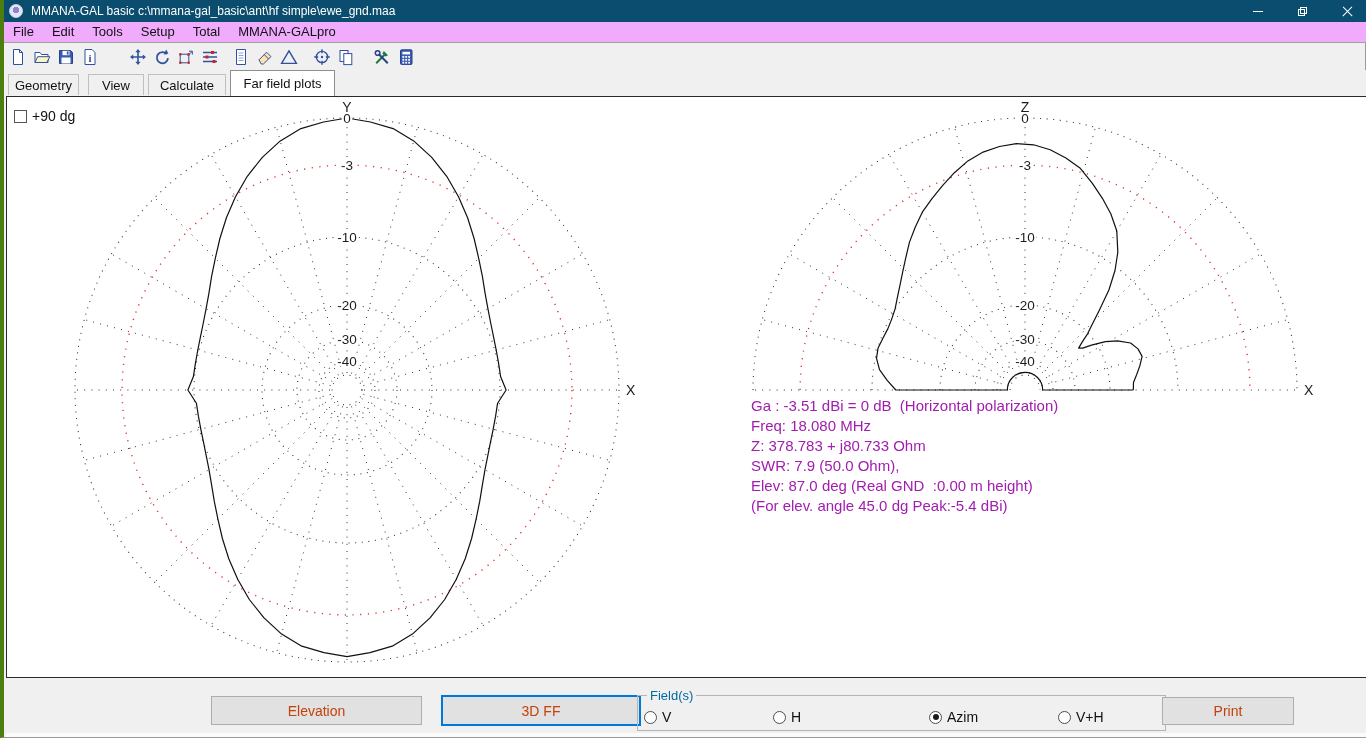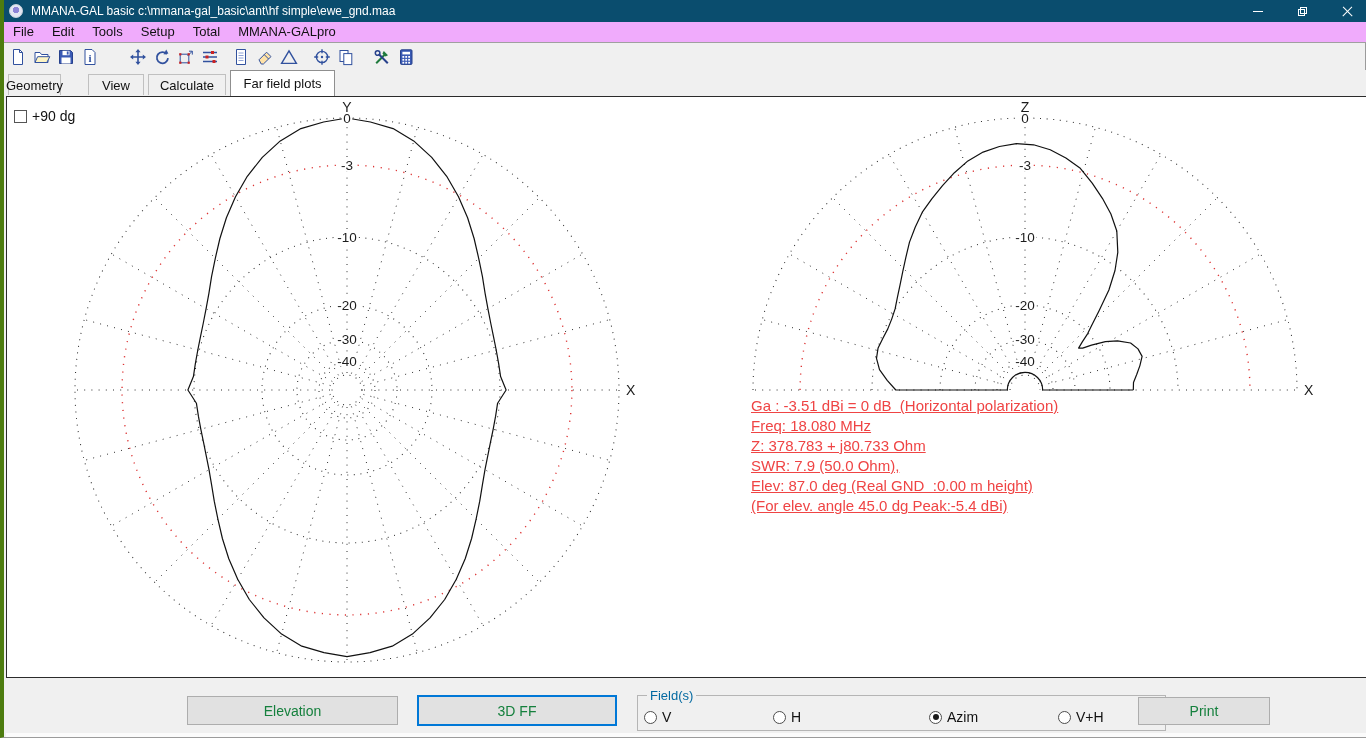--- a/index.html
+++ b/index.html
@@ -36,26 +36,26 @@
   .tab{position:absolute;top:4px;height:21px;box-sizing:border-box;background:#f0f0f0;
     border:1px solid #c0c0c0;border-bottom:none;font-size:13px;color:#111;
     display:flex;align-items:center;justify-content:center;}
   .tab.active{top:0;height:26px;background:#fff;border:1px solid #8f8f8f;border-bottom:none;z-index:2;}
   
   .plotpanel{position:absolute;left:2px;top:96px;width:1362px;height:582px;box-sizing:border-box;
     background:#fff;border:1px solid #2b2b2b;}
   .plotpanel svg{position:absolute;left:0;top:0;}
   .chk{position:absolute;left:7px;top:11px;display:flex;align-items:center;font-size:14px;color:#111;z-index:3;}
   .chk .box{width:13px;height:13px;border:1px solid #555;background:#fff;margin-right:5px;box-sizing:border-box;}
-  .stats{position:absolute;left:744px;top:299px;font-size:15px;line-height:20px;color:#ef4444;z-index:3;text-decoration:underline;}
+  .stats{position:absolute;left:744px;top:299px;font-size:15px;line-height:20px;color:#a21caf;z-index:3;}
   .stats div{white-space:pre;}
   
   .bottombar{position:absolute;left:2px;top:678px;width:1362px;height:55px;background:#f0f0f0;}
   .pushbtn{position:absolute;box-sizing:border-box;background:#e1e1e1;border:1px solid #adadad;
-    font-size:14px;color:#15803d;display:flex;align-items:center;justify-content:center;font-family:"Liberation Sans",sans-serif;}
+    font-size:14px;color:#c2410c;display:flex;align-items:center;justify-content:center;font-family:"Liberation Sans",sans-serif;margin-left:24px;}
   .pushbtn.focus{border:2px solid #0078d7;}
   .groupbox{position:absolute;left:631px;top:17px;width:529px;height:36px;box-sizing:border-box;
     border:1px solid #b5b5b5;}
   .groupbox .legend{position:absolute;left:9px;top:-8px;background:#f0f0f0;padding:0 3px;font-size:13px;color:#0369a1;}
   .radio-wrap{position:absolute;top:13px;display:flex;align-items:center;font-size:14px;color:#111;}
   .radio{width:13px;height:13px;border:1px solid #4d4d4d;border-radius:50%;background:#fff;box-sizing:border-box;
     margin-right:5px;position:relative;}
   .radio.sel::after{content:"";position:absolute;left:2.5px;top:2.5px;width:6px;height:6px;border-radius:50%;background:#1a1a1a;}
   .bottomstrip{position:absolute;left:2px;top:733px;width:1362px;height:4px;background:#fbfbfb;}
 </style>
@@ -214,21 +214,21 @@
             <rect x="11.2" y="10.9" width="1.8" height="1.8"></rect>
             <rect x="5.4" y="13.8" width="1.8" height="1.8"></rect>
             <rect x="8.3" y="13.8" width="1.8" height="1.8"></rect>
             <rect x="11.2" y="13.8" width="1.8" height="1.8"></rect>
           </g>
         </svg>
       </button>
     </div>
 
   <div class="tabstrip" id="tabstrip">
-      <div class="tab" style="left: 4px; width: 53px;">Geometry</div>
+      <div class="tab" style="left: 4px; width: 71px;">Geometry</div>
       <div class="tab" style="left: 84px; width: 56px;">View</div>
       <div class="tab" style="left: 144px; width: 78px;">Calculate</div>
       <div class="tab active" style="left: 226px; width: 105px;">Far field plots</div>
     </div>
 
   <div class="plotpanel">
     <svg id="plots" width="1360" height="580" viewBox="0 0 1360 580">
         <line x1="357" y1="293" x2="612" y2="293" stroke="#2f2f2f" stroke-width="1" stroke-dasharray="1 6.2"></line>
         <line x1="356.42073904691415" y1="288.60007623325714" x2="602.7318247506266" y2="222.60121973211437" stroke="#2f2f2f" stroke-width="1" stroke-dasharray="1 6.2"></line>
         <line x1="354.7224318643355" y1="284.5" x2="575.5589098293674" y2="157.00000000000003" stroke="#2f2f2f" stroke-width="1" stroke-dasharray="1 6.2"></line>

